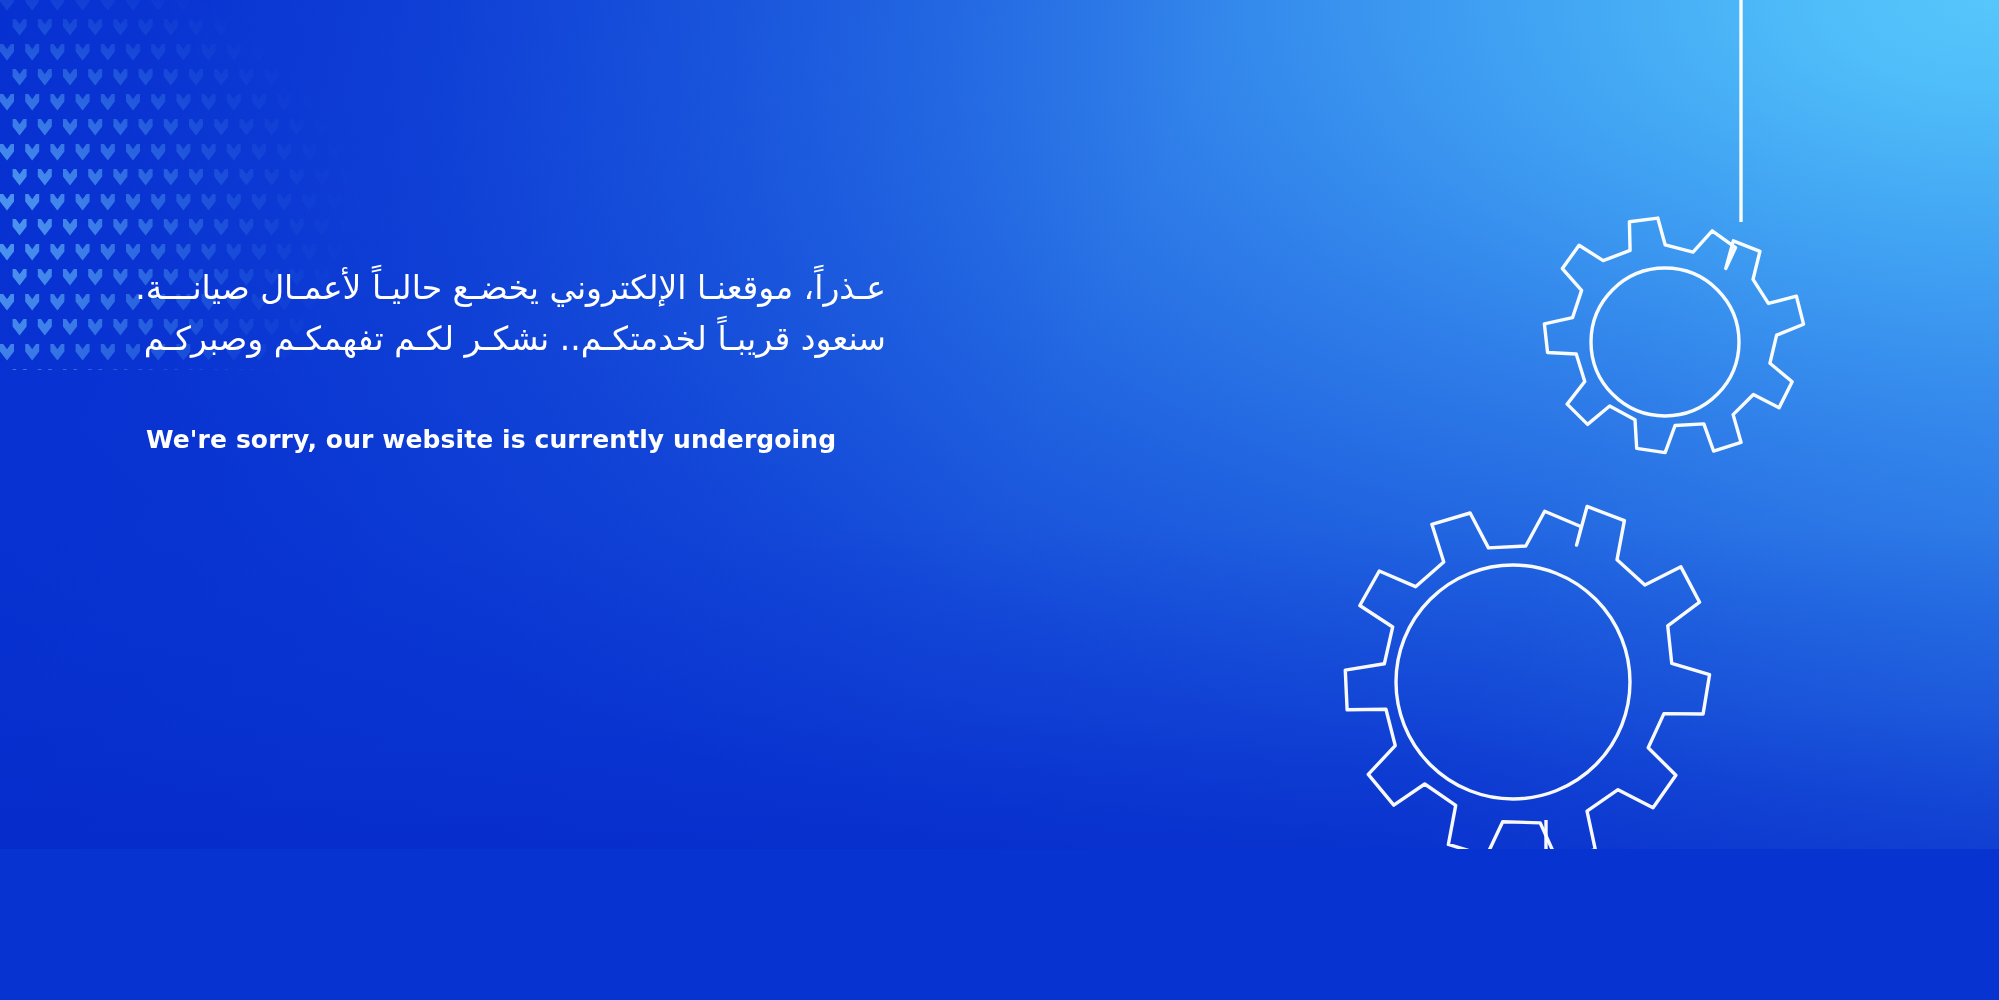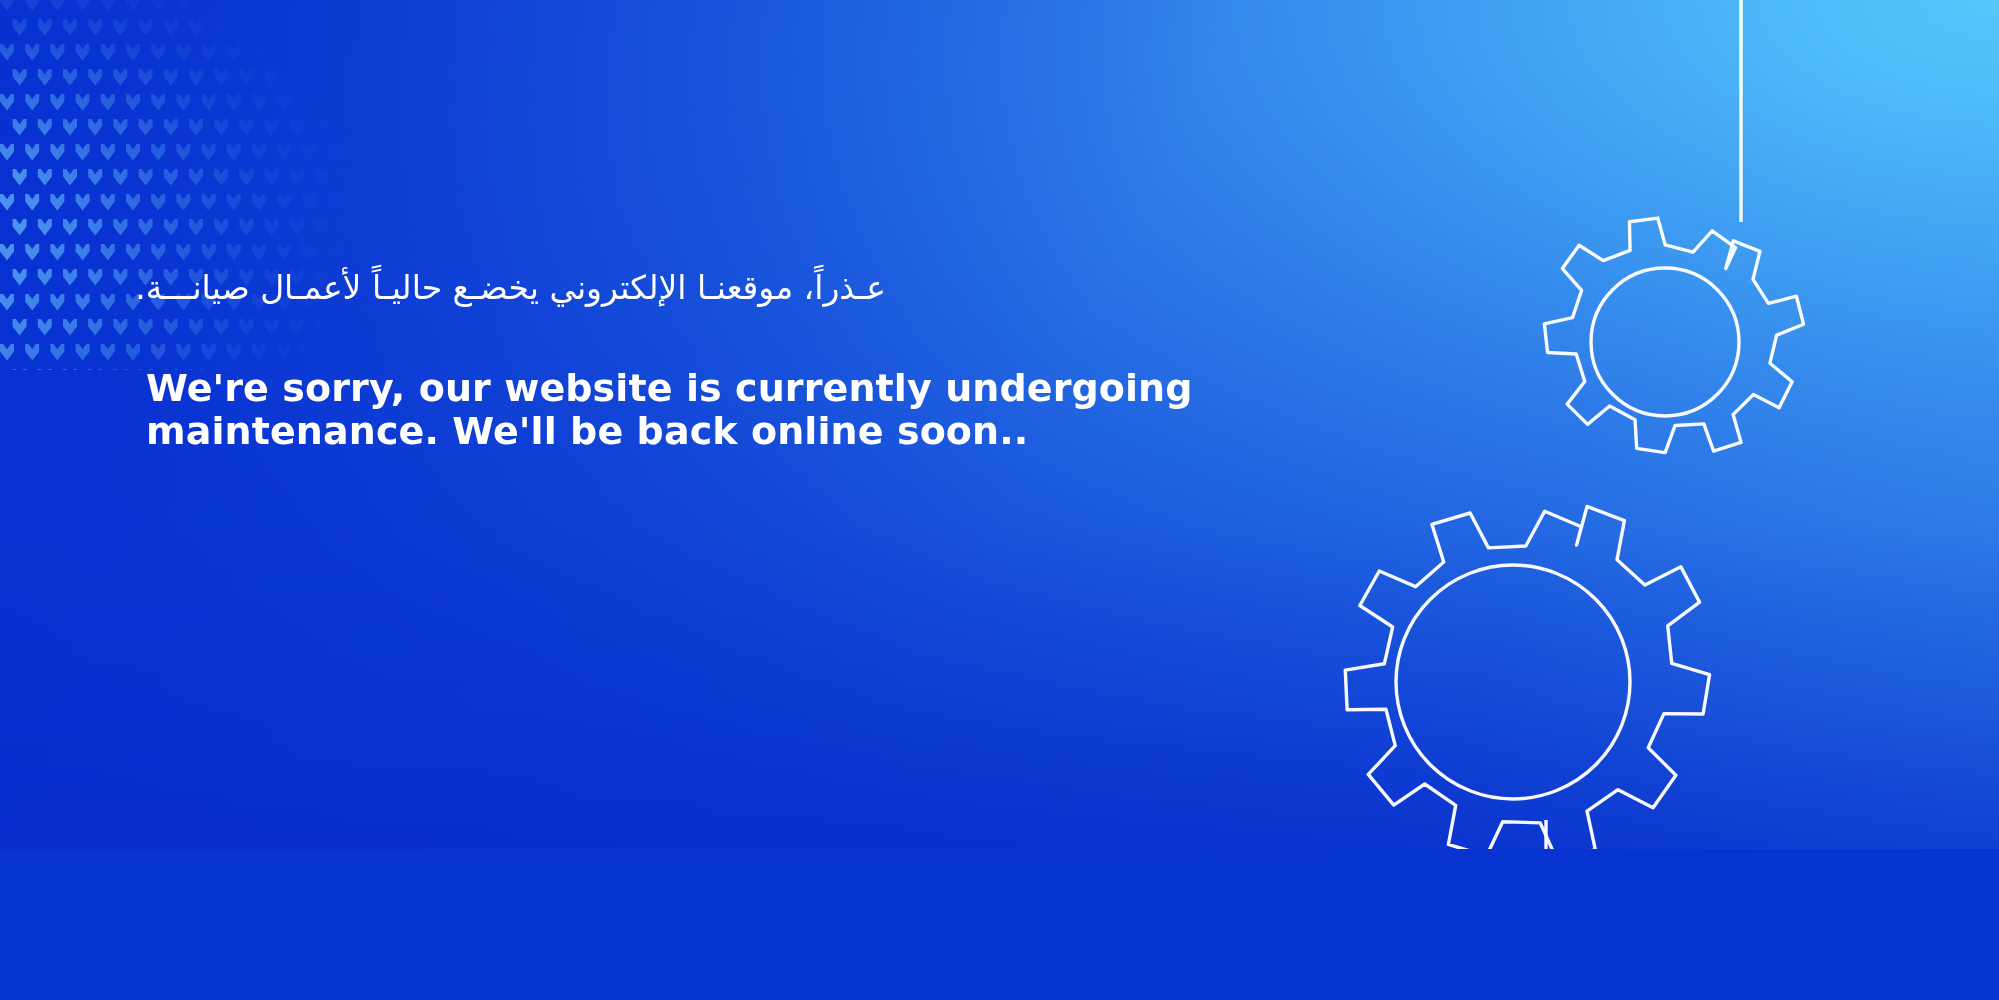--- a/index.html
+++ b/index.html
@@ -108,21 +108,21 @@
     letter-spacing: 0px;
     width: 740px;
     margin-left: 0;
     unicode-bidi: isolate;
   }
   .ar-line { white-space: nowrap; }
 
   .en-block {
     margin-top: 54px;
     color: #ffffff;
-    font-size: 38px;
+    font-size: 25px;
     line-height: 43px;
     font-weight: 700;
     letter-spacing: 0.1px;
   }
   .en-line { white-space: nowrap; }
 </style>
 </head>
 <body>
 
 <div id="stage">
@@ -616,20 +616,20 @@
       " transform="rotate(4 1513 680)"></path>
       <circle cx="1513" cy="682" r="117"></circle>
     </g>
 
     <path d="M1546,820 L1546,1010"></path>
   </svg>
 
   <div class="content">
     <div class="ar-block">
       <div class="ar-line">عـذراً، موقعنـا الإلكتروني يخضـع حاليـاً لأعمـال صيانـــة.</div>
+      <div class="ar-line">سنعود قريبـاً لخدمتكـم.. نشكـر لكـم تفهمكـم وصبركـم</div>
     </div>
     <div class="en-block">
       <div class="en-line">We're sorry, our website is currently undergoing</div>
-      <div class="en-line">maintenance. We'll be back online soon..</div>
     </div>
   </div>
 
 </div>
 
 </body></html>

